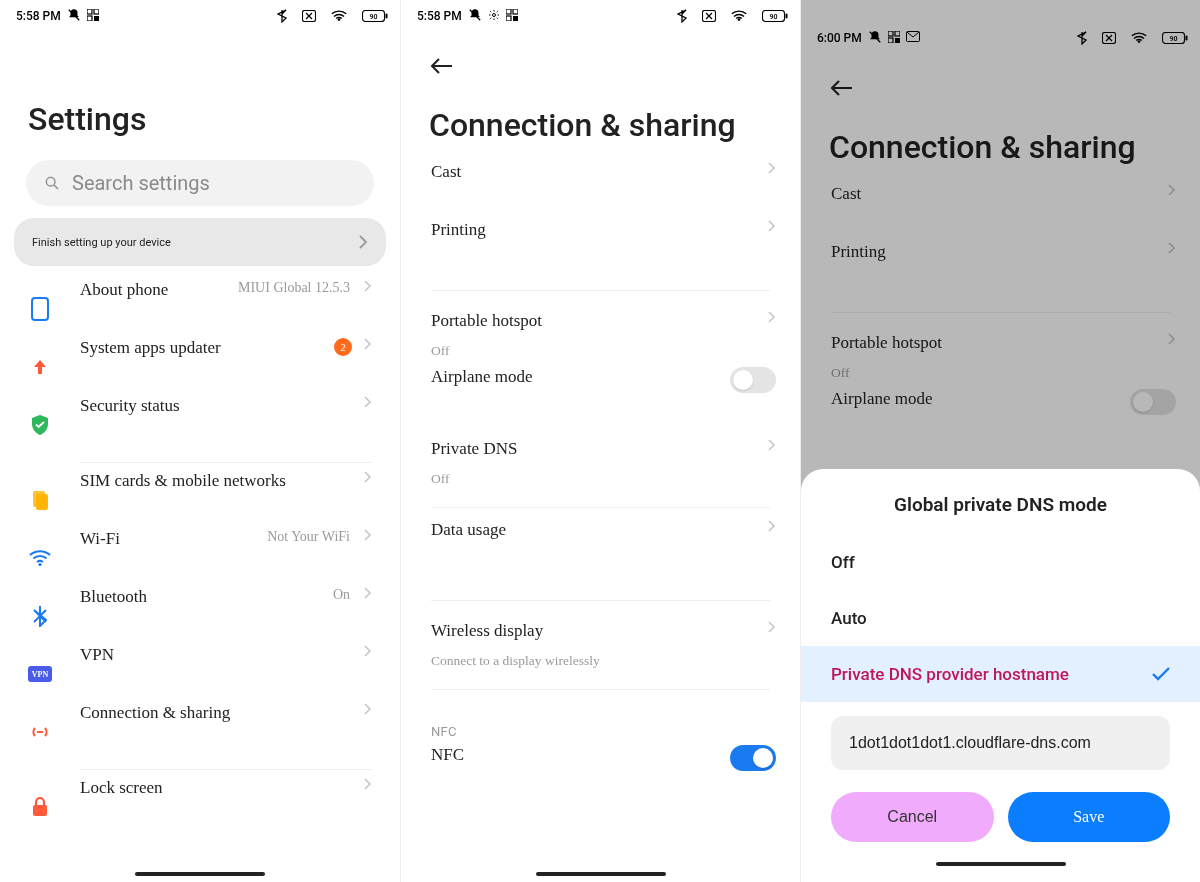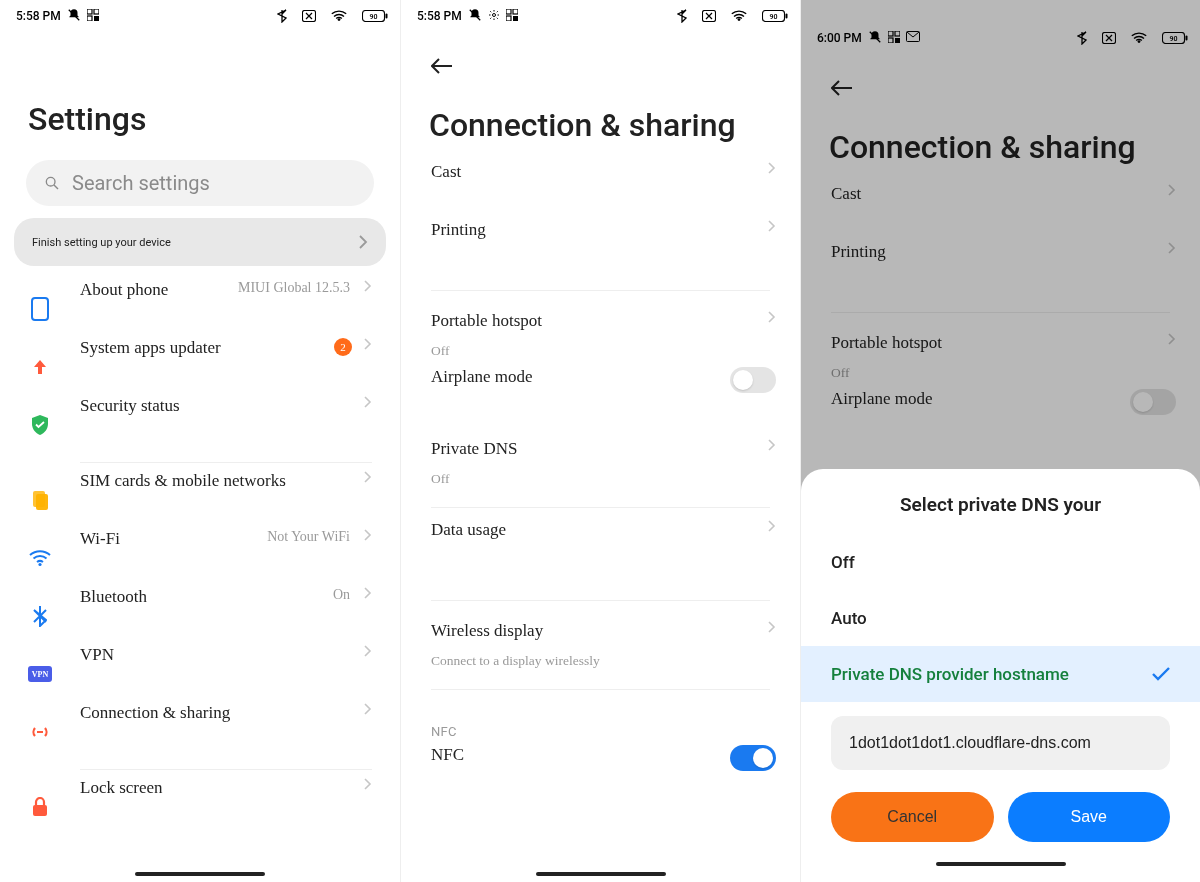--- a/index.html
+++ b/index.html
@@ -173,21 +173,21 @@
     font-size: 17px;
     font-weight: 500;
     color: #222;
     padding: 18px 30px;
     display: flex;
     align-items: center;
     justify-content: space-between;
   }
   .sheet-option.selected {
     background: #e3f0ff;
-    color: #15803d;
+    color: #be185d;
   }
   .dns-input {
     margin: 14px 34px 18px 30px;
     background: #f0f0f0;
     border-radius: 12px;
     padding: 18px 18px;
     font-size: 16px;
     color: #222;
     border: none;
     width: calc(100% - 60px);
@@ -199,22 +199,22 @@
   }
   .btn {
     flex: 1;
     height: 50px;
     border-radius: 26px;
     border: none;
     font-size: 16px;
     font-weight: 500;
     cursor: pointer;
   }
-  .btn.cancel { background: #f97316; color: #333; }
-  .btn.save { background: #0b7dff; color: #fff; }
+  .btn.cancel { background: #f0abfc; color: #333; }
+  .btn.save { background: #0b7dff; color: #fff; font-family: Liberation Serif, serif; }
   .home-ind {
     width: 130px;
     height: 4px;
     border-radius: 3px;
     background: #222;
     margin: 10px auto 2px auto;
   }
 
   .home-bar {
     position: absolute;
@@ -636,21 +636,21 @@
         <div class="toggle">
             <div class="toggle-knob"></div>
           </div>
       </div>
     </div>
   </div>
 
   <div class="dim-layer"></div>
 
   <div class="sheet">
-    <div class="sheet-title">Select private DNS your</div>
+    <div class="sheet-title">Global private DNS mode</div>
 
     <div class="sheet-option">
       <span>Off</span>
     </div>
     <div class="sheet-option">
       <span>Auto</span>
     </div>
     <div class="sheet-option selected">
       <span>Private DNS provider hostname</span>
       <svg width="18" height="14" viewBox="0 0 18 14">

